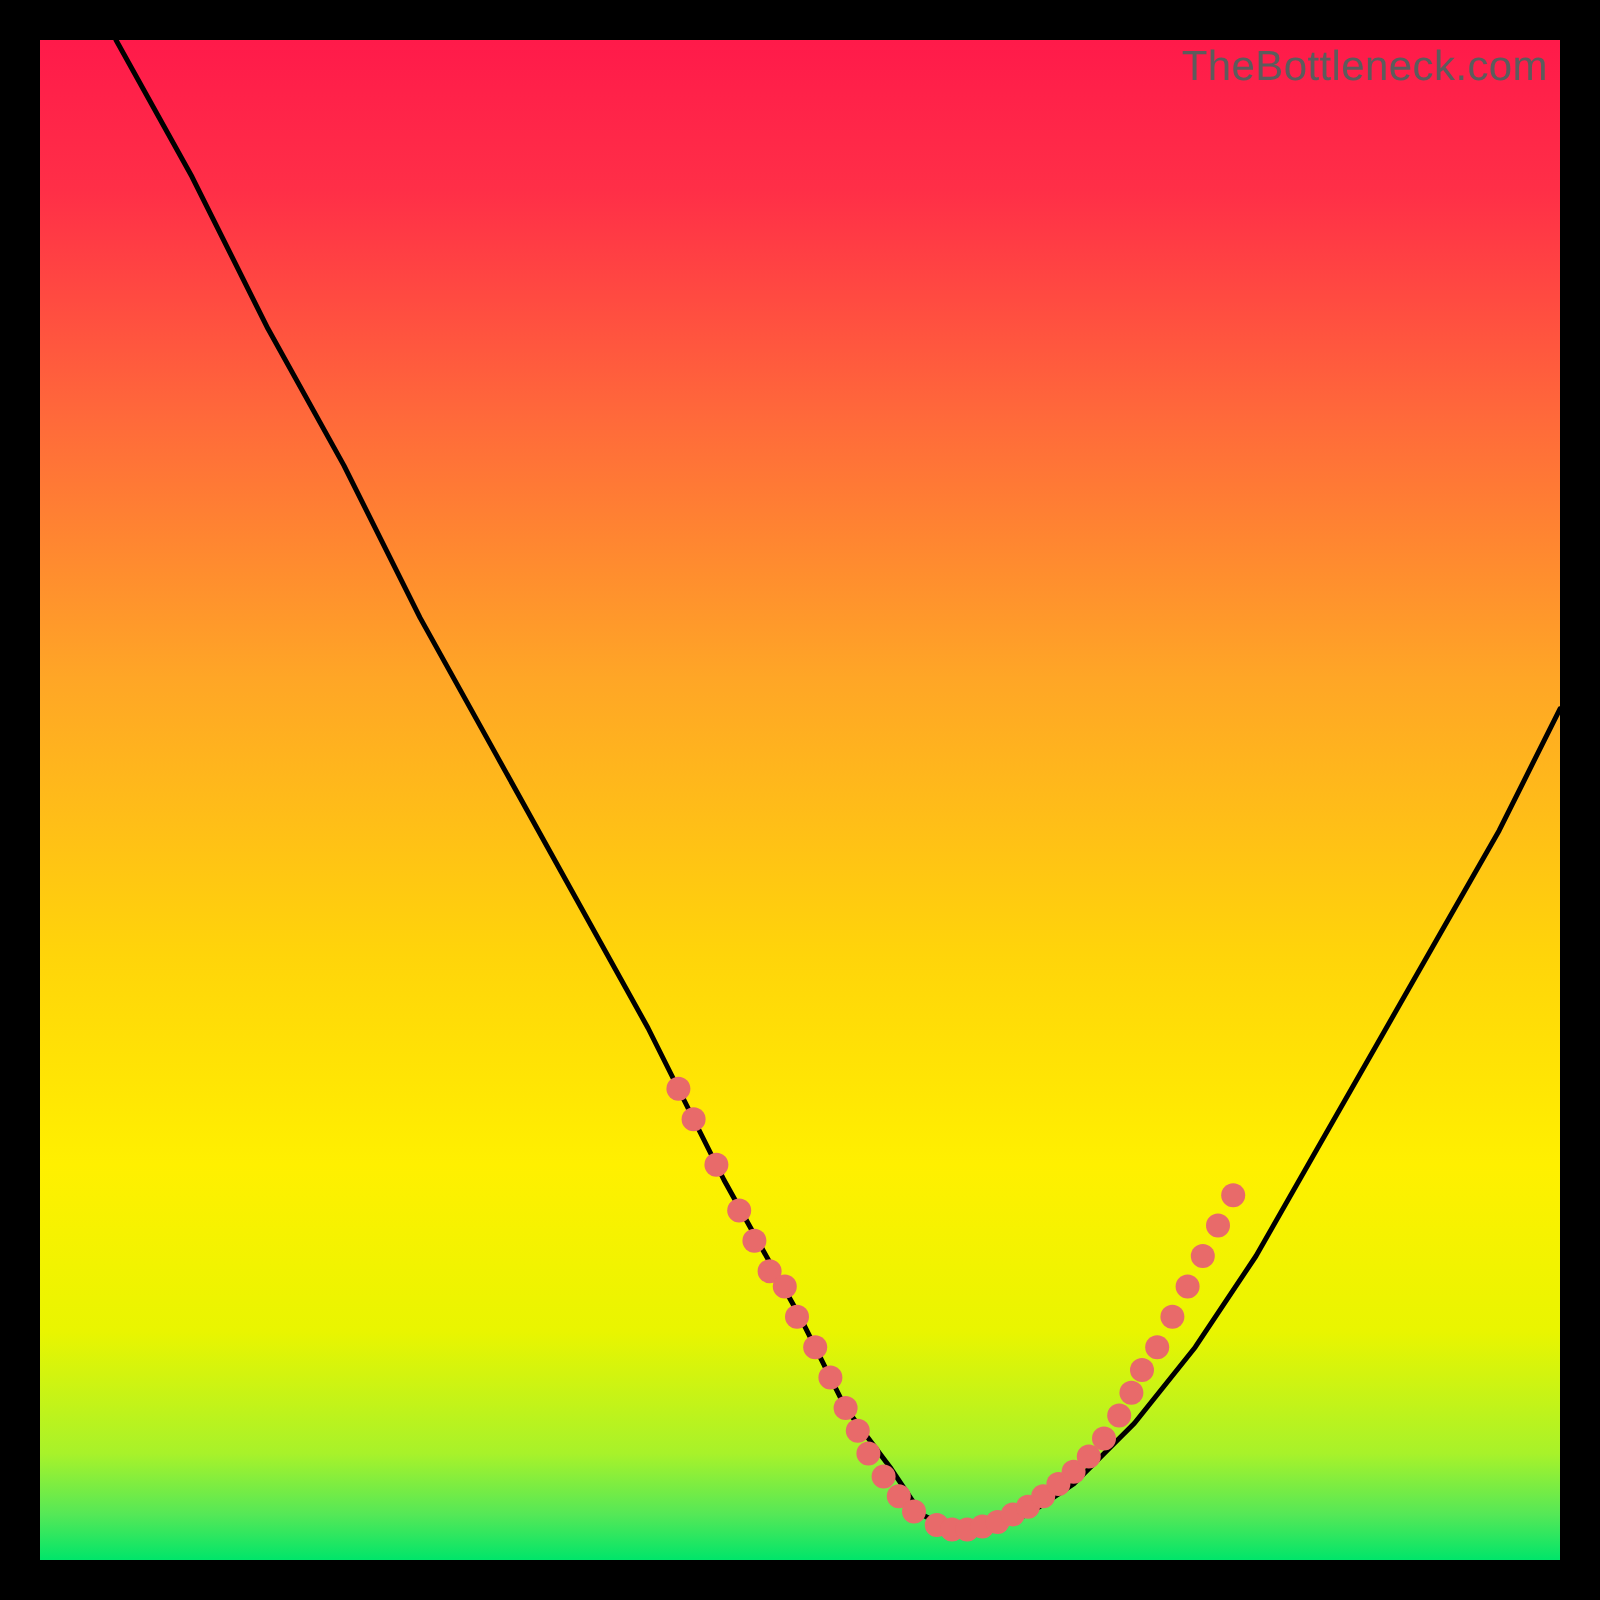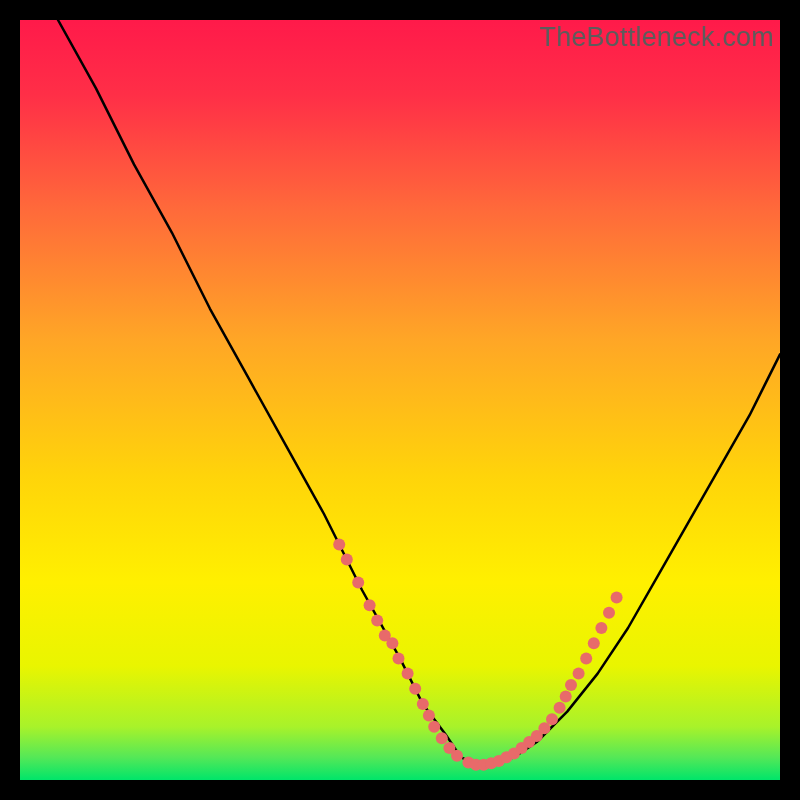--- a/index.html
+++ b/index.html
@@ -24,21 +24,21 @@
     left: 0;
     top: 0;
     width: 760px;
     height: 760px;
   }
   .watermark {
     position: absolute;
     top: 2px;
     right: 6px;
     color: #5c5c5c;
-    font-size: 27px;
+    font-size: 21px;
     font-weight: 500;
     letter-spacing: 0.2px;
     user-select: none;
   }
   svg {
     display: block;
   }
 </style>
 </head>
 <body>

